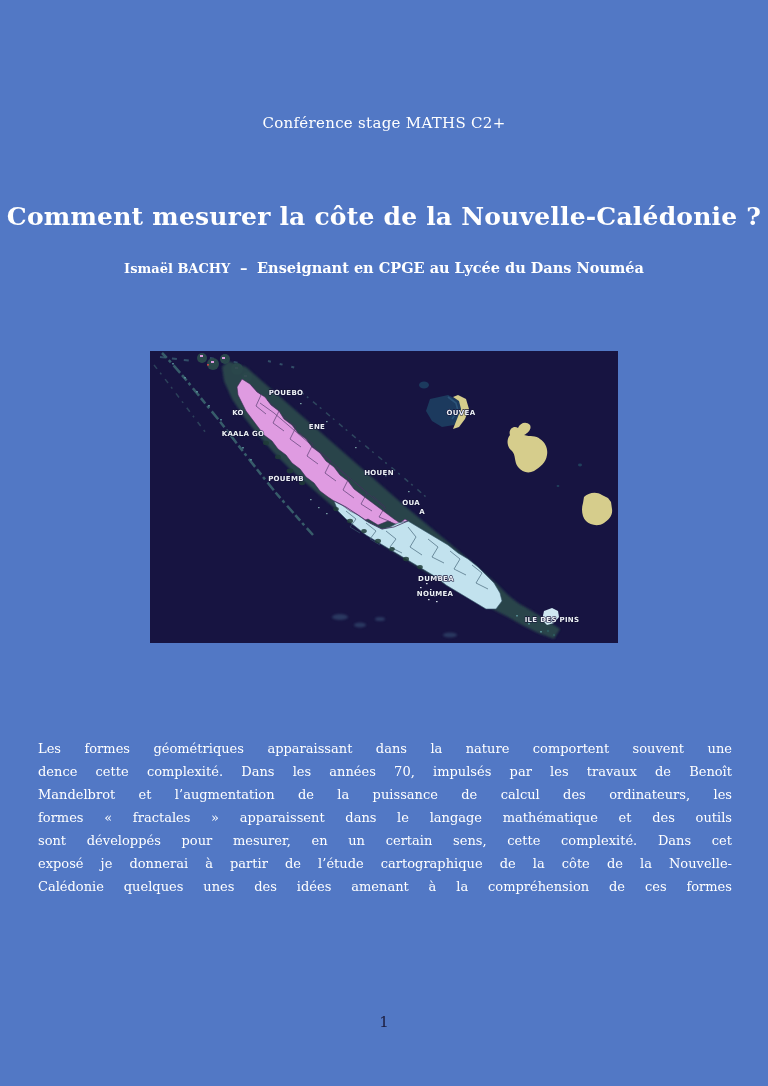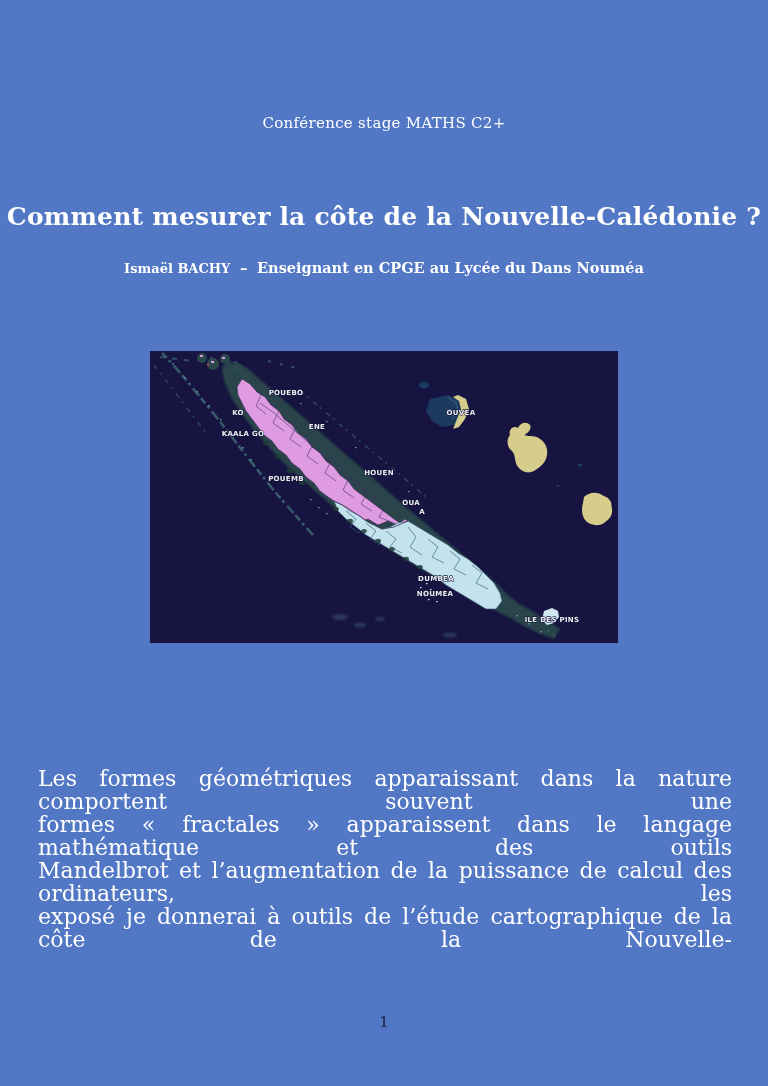--- a/index.html
+++ b/index.html
@@ -18,22 +18,22 @@
   .byline .sep{font-size:15px;padding:0 4px;}
   .byline .role{font-size:14.5px;}
   .map-figure{position:absolute;left:150px;top:351px;width:468px;height:292px;text-align:center;}
   .map-figure svg{display:block;width:100%;height:100%;}
   .mlabel{
     font-family:"DejaVu Sans","Liberation Sans",sans-serif;
     font-size:7px;font-weight:bold;fill:#edf1f6;letter-spacing:.3px;
     paint-order:stroke;stroke:#141236;stroke-width:1.1px;stroke-linejoin:round;
   }
   .abstract{
-    position:absolute;left:38px;top:767px;width:694px;
-    font-size:22px;line-height:23px;
+    position:absolute;left:38px;top:737px;width:694px;
+    font-size:13px;line-height:23px;
   }
   .para-line{text-align:justify;text-align-last:justify;}
   .para-line.last{text-align-last:left;}
   .pagenum{top:1013px;font-size:15px;color:#1b1b3c;}
 </style>
 </head>
 <body>
 
 <div class="page">
 
@@ -212,20 +212,23 @@
         <text class="mlabel" x="311" y="64" text-anchor="middle">OUVEA</text>
         <text class="mlabel" x="286" y="230" text-anchor="middle">DUMBEA</text>
         <text class="mlabel" x="285" y="245" text-anchor="middle">NOUMEA</text>
         <text class="mlabel" x="402" y="271" text-anchor="middle">ILE DES PINS</text>
       </g>
     </svg>
   </div>
 
   <div class="abstract">
       <div class="para-line">Les formes géométriques apparaissant dans la nature comportent souvent une</div>
+      <div class="para-line">dence cette complexité. Dans les années 70, impulsés par les travaux de Benoît</div>
+      <div class="para-line">Mandelbrot et l’augmentation de la puissance de calcul des ordinateurs, les</div>
       <div class="para-line">formes « fractales » apparaissent dans le langage mathématique et des outils</div>
-      <div class="para-line">Mandelbrot et l’augmentation de la puissance de calcul des ordinateurs, les</div>
-      <div class="para-line">exposé je donnerai à outils de l’étude cartographique de la côte de la Nouvelle-</div>
+      <div class="para-line">sont développés pour mesurer, en un certain sens, cette complexité. Dans cet</div>
+      <div class="para-line">exposé je donnerai à partir de l’étude cartographique de la côte de la Nouvelle-</div>
+      <div class="para-line">Calédonie quelques unes des idées amenant à la compréhension de ces formes</div>
     </div>
 
   <div class="centered pagenum">1</div>
 
 </div>
 
 </body></html>

